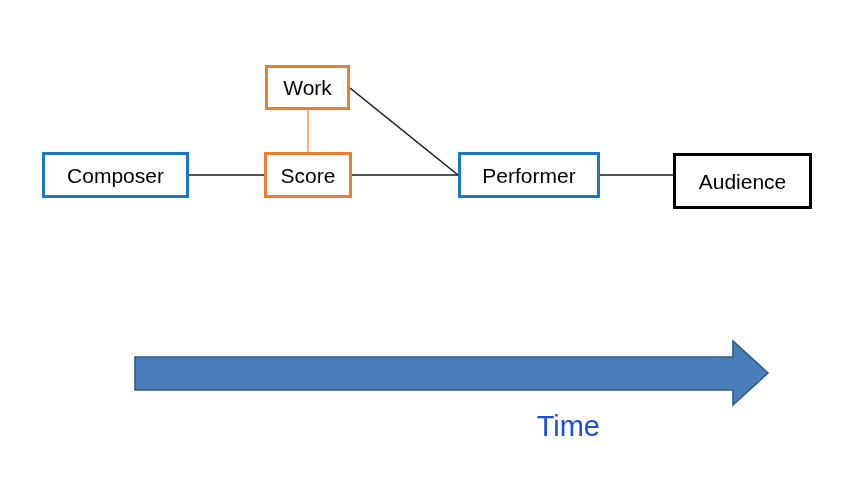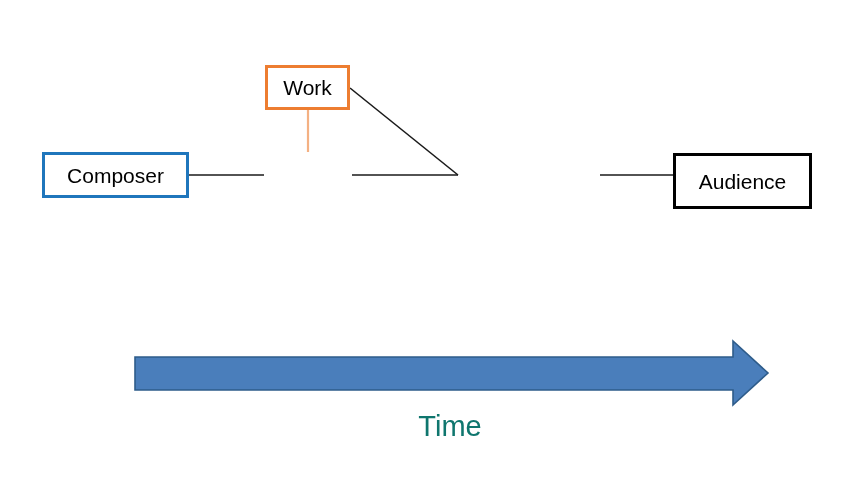--- a/index.html
+++ b/index.html
@@ -44,24 +44,24 @@
     position: absolute;
     left: 0;
     top: 0;
     width: 863px;
     height: 496px;
     z-index: 2;
     overflow: visible;
   }
   .axis-caption {
     position: absolute;
-    text-align: center;
+    text-align: right;
     font-size: 29px;
     line-height: 1;
-    color: #0f766e;
+    color: #1d4ed8;
     white-space: nowrap;
   }
 </style>
 </head>
 <body>
 
 <div id="canvas" style="width: 863px; height: 496px; background: rgb(255, 255, 255);">
 
   <svg class="edge-svg" viewBox="0 0 863 496" preserveAspectRatio="none">
     <line x1="189" y1="175" x2="264" y2="175" stroke="#1A1A1A" stroke-width="1.6"></line>
@@ -72,21 +72,27 @@
   </svg>
 
   <div class="node" id="node-work" style="left: 265px; top: 65px; width: 85px; height: 45px; border: 3px solid rgb(237, 125, 49);">
     <span class="node-label">Work</span>
   </div>
 
   <div class="node" id="node-composer" style="left: 42px; top: 152px; width: 147px; height: 46px; border: 3px solid rgb(31, 118, 188);">
     <span class="node-label">Composer</span>
   </div>
 
+  <div class="node" id="node-score" style="left: 264px; top: 152px; width: 88px; height: 46px; border: 3px solid rgb(237, 125, 49);">
+    <span class="node-label">Score</span>
+  </div>
 
+  <div class="node" id="node-performer" style="left: 458px; top: 152px; width: 142px; height: 46px; border: 3px solid rgb(31, 118, 188);">
+    <span class="node-label">Performer</span>
+  </div>
 
   <div class="node" id="node-audience" style="left: 673px; top: 153px; width: 139px; height: 56px; border: 3px solid rgb(0, 0, 0);">
     <span class="node-label">Audience</span>
   </div>
 
   <svg class="arrow-svg" viewBox="0 0 863 496" preserveAspectRatio="none">
     <polygon id="timeline-arrow-shape" points="135,357 733,357 733,341 768,373 733,405 733,390 135,390" fill="#4A7EBB" stroke="#2E5C8A" stroke-width="1.6" stroke-linejoin="miter"></polygon>
   </svg>
 
   <div class="axis-caption" id="time-caption" style="left: 300px; top: 412px; width: 300px;">Time</div>

